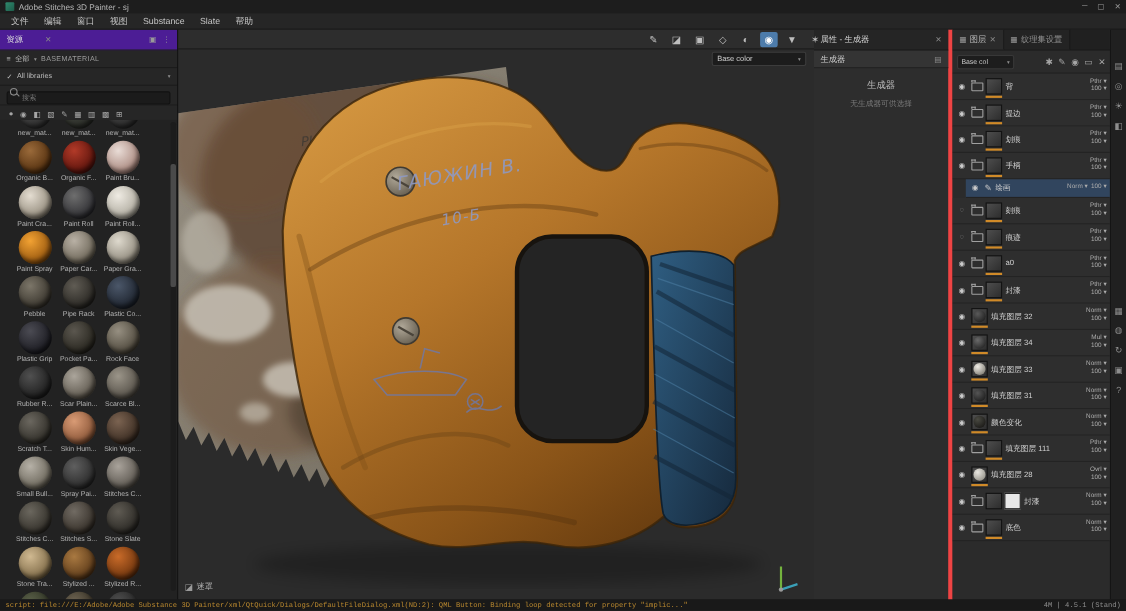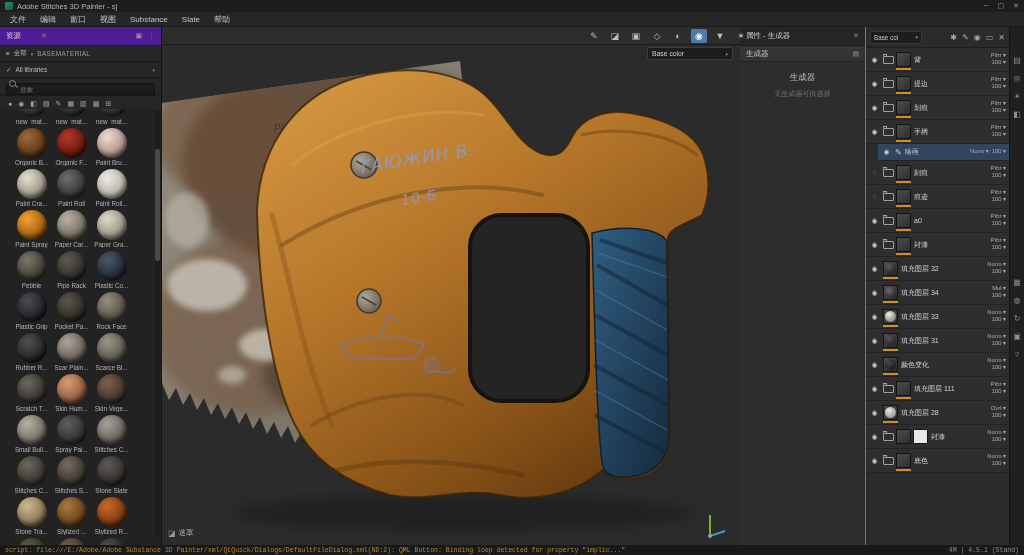--- a/index.html
+++ b/index.html
@@ -41,21 +41,21 @@
   .tool.active{background:#4d7cab;color:#fff}
   .viewport{position:absolute;left:0;top:18px;width:578px;height:500px;background:#2b2b2b;overflow:hidden}
   .chan-drop{position:absolute;top:2px;right:7px;width:86px;height:13px;background:#1c1c1c;border:1px solid #3c3c3c;border-radius:2px;display:flex;align-items:center;padding:0 4px;box-sizing:border-box;font-size:6.8px;color:#cfcfcf;z-index:5}
   .chan-drop .dar{margin-left:auto}
   .mask-label{position:absolute;left:6px;bottom:7px;display:flex;align-items:center;gap:3px;font-size:7.5px;color:#b5b5b5;z-index:5}
   .mic{font-size:8px;color:#9a9a9a}
   .gizmo{position:absolute;right:12px;bottom:5px;z-index:5}
   .hw0{font-family:"DejaVu Sans",sans-serif;font-style:italic;fill:#3e3933;opacity:.85}
   .hw1,.hw2{font-family:"DejaVu Sans",sans-serif;font-style:italic;fill:#8e9ac6;opacity:.88;letter-spacing:1px}
   
-  .props{width:126px;flex:none;background:#2d2d2d;border-right:1px solid #ef4444;box-sizing:border-box}
+  .props{width:126px;flex:none;background:#2d2d2d;border-right:4px solid #ef4444;box-sizing:border-box}
   .ptabs{height:18px;background:#252525;border-bottom:1px solid #181818;display:flex;align-items:center;gap:4px;padding:0 6px;font-size:7.5px;color:#d2d2d2}
   .psection{height:15px;background:#343434;border-bottom:1px solid #222;display:flex;align-items:center;padding:0 6px;font-size:7.5px;color:#ccc}
   .sic{margin-left:auto;color:#8a8a8a;font-size:7px}
   .pempty{margin-top:10px;text-align:center}
   .pempty .t1{font-size:8.5px;color:#bdbdbd}
   .pempty .t2{font-size:7px;color:#787878;margin-top:5px}
   
   .layers{width:144px;flex:none;background:#2b2b2b;border-right:1px solid #141414;box-sizing:border-box;overflow:hidden}
   .ltabs{height:18px;background:#202020;display:flex;align-items:stretch;border-bottom:1px solid #181818;font-size:7.5px;color:#bdbdbd}
   .ltab{display:flex;align-items:center;gap:3px;padding:0 6px;background:#2b2b2b;border-right:1px solid #1a1a1a}
@@ -441,20 +441,31 @@
       <span>生成器</span>
       <span class="sic">▤</span>
     </div>
     <div class="pempty">
       <div class="t1">生成器</div>
       <div class="t2">无生成器可供选择</div>
     </div>
   </div>
 
   <div class="layers">
+    <div class="ltabs">
+      <div class="ltab">
+        <span class="tic">▦</span>
+        <span>图层</span>
+        <span class="hx">✕</span>
+      </div>
+      <div class="ltab inactive">
+        <span class="tic">▦</span>
+        <span>纹理集设置</span>
+      </div>
+    </div>
     <div class="ltoolbar">
       <div class="ldrop">
         <span>Base col</span>
         <span class="dar">▾</span>
       </div>
       <span id="layers-toolbar-icons" style="display:flex;gap:3px;margin-left:auto">
           <span class="licon">✱</span>
           <span class="licon">✎</span>
           <span class="licon">◉</span>
           <span class="licon">▭</span>

